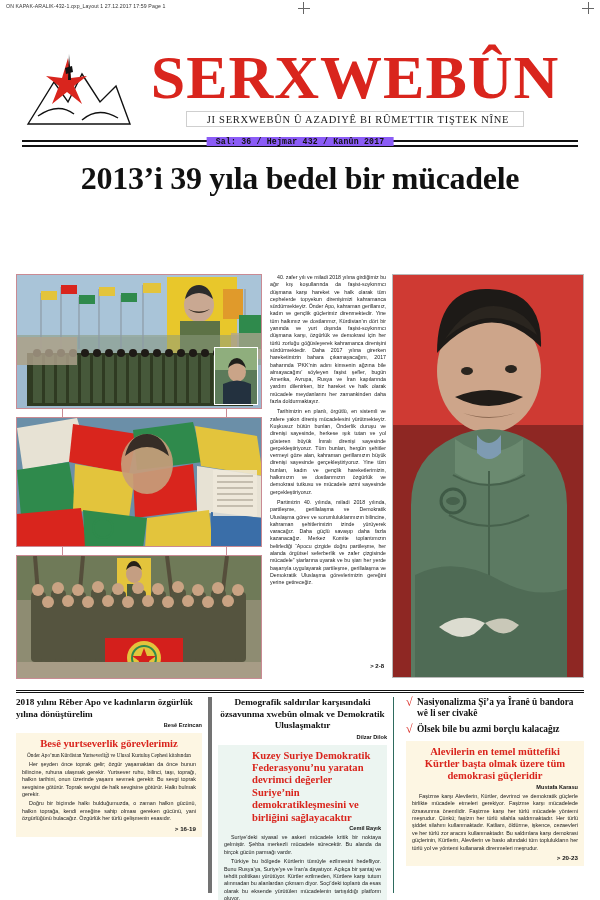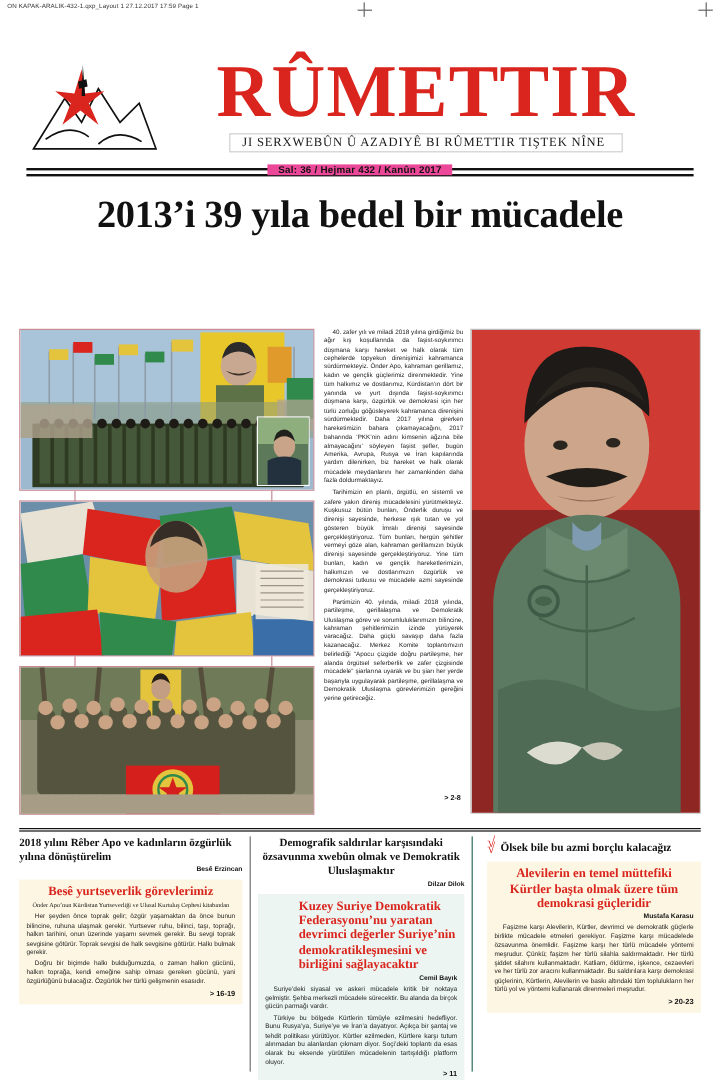--- a/index.html
+++ b/index.html
@@ -38,37 +38,37 @@
     color:#d9251d;
     letter-spacing:1px;
     margin:0;
     padding-top:4px;
     white-space:nowrap;
   }
   .tagline{
     margin-top:3px;
     border:1px solid #cfcfcf;
     display:inline-block;
-    padding:2px 14px 1px 10px;
+    padding:2px 14px 1px 20px;
     font-family:"Liberation Serif", serif;
     font-size:10.5px;
     letter-spacing:.7px;
     color:#1a1a1a;
     white-space:nowrap;
   }
   .issue-rule{
     position:absolute;top:138px;left:22px;width:556px;height:12px;
   }
   .issue-rule .ln{position:absolute;left:0;width:100%;height:1.6px;background:#111;}
   .issue-rule .ln.a{top:2px;}
   .issue-rule .ln.b{top:7px;}
   .issue-rule .issue-txt{
     position:absolute;left:50%;transform:translateX(-50%);top:-1px;
-    background:#ec4899;padding:0 9px;
-    font-family:Liberation Sans, sans-serif;
+    background:#8b5cf6;padding:0 9px;
+    font-family:Liberation Mono, monospace;
     font-size:8.2px;font-weight:700;color:#111;letter-spacing:.2px;
     white-space:nowrap;
   }
 
   
   .headline{
     position:absolute;top:160px;left:20px;width:560px;text-align:center;
     font-family:"Liberation Serif", serif;
     font-weight:700;
     font-size:32px;
@@ -115,21 +115,21 @@
 
   
   .bot-rule{position:absolute;top:690px;left:16px;width:568px;height:3px;}
   .bot-rule .l1{position:absolute;top:0;left:0;width:100%;height:1.2px;background:#111;}
   .bot-rule .l2{position:absolute;top:2.4px;left:0;width:100%;height:.8px;background:#111;}
 
   
   .bottom{position:absolute;top:697px;left:16px;width:568px;height:196px;text-decoration:underline;}
   .bcol{position:absolute;top:0;height:196px;box-sizing:border-box;}
   .bcol.c1{left:0;width:186px;}
-  .bcol.c2{left:192px;width:186px;border-left:1px solid #737373;border-right:1px solid #2e6b5e;padding:0 6px;}
+  .bcol.c2{left:192px;width:186px;border-left:4px solid #737373;border-right:1px solid #2e6b5e;padding:0 6px;}
   .bcol.c3{left:384px;width:184px;padding-left:6px;}
 
   .kicker{
     font-family:"Liberation Serif", serif;
     font-weight:700;font-size:9.2px;line-height:11.5px;color:#111;
     text-align:center;
   }
   .kicker.left{text-align:left;}
   .byline{
     font-family:"Liberation Sans", sans-serif;
@@ -192,21 +192,21 @@
           <path d="M4 74 L30 32 L44 52 L58 24 L76 52 L92 36 L106 74 Z" fill="#ffffff"></path>
           <path d="M14 66 Q34 52 50 64"></path>
           <path d="M58 70 Q74 56 94 68"></path>
         </g>
         <path d="M44 8 L47 28 L63 26 L50 36 L58 54 L43 42 L28 54 L35 36 L22 26 L38 28 Z" fill="#d9251d"></path>
         <path d="M45 4 L47 30 L44 30 Z" fill="#111"></path>
         <path d="M41 18 L48 16 L49 22 L42 24 Z" fill="#111"></path>
       </svg>
     </div>
     <div class="title-wrap">
-      <div class="paper-title">RÛMETTIR</div>
+      <div class="paper-title">SERXWEBÛN</div>
       <div class="tagline">JI SERXWEBÛN Û AZADIYÊ BI RÛMETTIR TIŞTEK NÎNE</div>
     </div>
   </div>
 
   <div class="issue-rule">
     <div class="ln a"></div>
     <div class="ln b"></div>
     <div class="issue-txt">Sal: 36 / Hejmar 432 / Kanûn 2017</div>
   </div>
 
@@ -479,20 +479,21 @@
           <p>Suriye’deki siyasal ve askeri mücadele kritik bir noktaya gelmiştir. Şehba merkezli mücadele sürecektir. Bu alanda da birçok gücün parmağı vardır.</p>
           <p>Türkiye bu bölgede Kürtlerin tümüyle ezilmesini hedefliyor. Bunu Rusya’ya, Suriye’ye ve İran’a dayatıyor. Açıkça bir şantaj ve tehdit politikası yürütüyor. Kürtler ezilmeden, Kürtlere karşı tutum alınmadan bu alanlardan çıkmam diyor. Soçi’deki toplantı da esas olarak bu eksende yürütülen mücadelenin tartışıldığı platform oluyor.</p>
         </div>
         <div class="panel-jump">&gt; 11</div>
       </div>
     </div>
 
     <div class="bcol c3">
       <div class="checkline">
         <span class="chk">√</span>
+        <span>Nasiyonalizma Şî’a ya Îranê û bandora wê li ser civakê</span>
       </div>
       <div class="checkline">
         <span class="chk">√</span>
         <span>Ölsek bile bu azmi borçlu kalacağız</span>
       </div>
       <div class="panel p3">
         <div class="panel-title">Alevilerin en temel müttefiki Kürtler başta olmak üzere tüm demokrasi güçleridir</div>
         <div class="panel-byline">Mustafa Karasu</div>
         <div class="panel-body">
           <p>Faşizme karşı Alevilerin, Kürtler, devrimci ve demokratik güçlerle birlikte mücadele etmeleri gerekiyor. Faşizme karşı mücadelede özsavunma önemlidir. Faşizme karşı her türlü mücadele yöntemi meşrudur. Çünkü; faşizm her türlü silahla saldırmaktadır. Her türlü şiddet silahını kullanmaktadır. Katliam, öldürme, işkence, cezaevleri ve her türlü zor aracını kullanmaktadır. Bu saldırılara karşı demokrasi güçlerinin, Kürtlerin, Alevilerin ve baskı altındaki tüm toplulukların her türlü yol ve yöntemi kullanarak direnmeleri meşrudur.</p>

